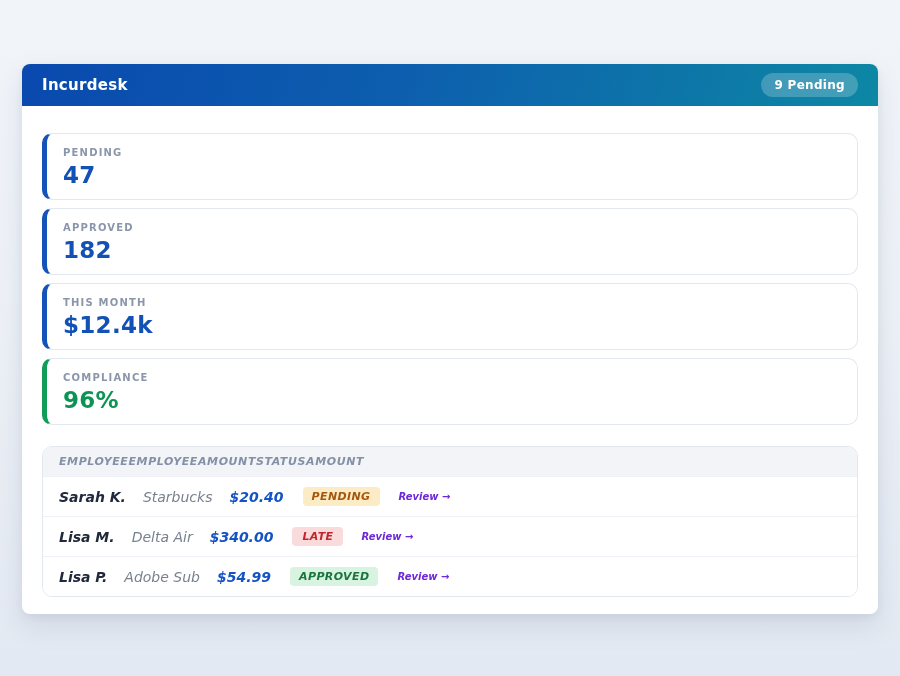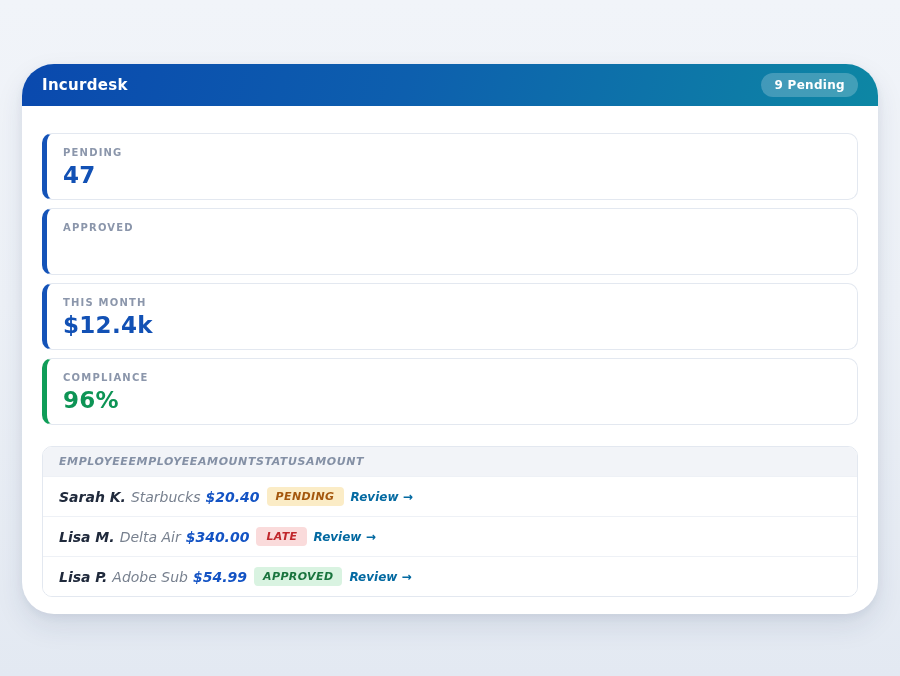--- a/index.html
+++ b/index.html
@@ -7,21 +7,21 @@
   body {
     font-family: "DejaVu Sans", "Liberation Sans", sans-serif;
     background: linear-gradient(180deg, #f1f4f9 0%, #edf1f7 45%, #e3e9f2 100%);
     position: relative;
   }
   .app-card {
     position: absolute;
     left: 22px; top: 64px;
     width: 856px; height: 550px;
     background: #ffffff;
-    border-radius: 32px;
+    border-radius: 8px;
     box-shadow: 0 12px 28px rgba(30, 50, 90, 0.10), 0 3px 8px rgba(30, 50, 90, 0.06);
     overflow: hidden;
   }
   .app-header {
     height: 42px;
     background: linear-gradient(105deg, #0a49ae 0%, #0d5fae 45%, #0d87a4 100%);
     display: flex;
     align-items: center;
     justify-content: space-between;
     padding: 0 20px;
@@ -85,43 +85,43 @@
   .col-label {
     font-size: 11px;
     font-weight: bold;
     letter-spacing: 0.6px;
     color: #8490a5;
   }
   .table-row {
     height: 40px;
     display: flex;
     align-items: center;
-    gap: 5px;
+    gap: 17px;
     padding: 0 16px;
     border-top: 1px solid #eef1f6;
     background: #ffffff;
   }
   .cell-employee { font-size: 14px; font-weight: bold; color: #202a3c; }
   .cell-merchant { font-size: 14px; color: #78818f; }
   .cell-amount   { font-size: 14px; font-weight: bold; color: #1353c4; }
   .status-badge {
     font-size: 11px;
     font-weight: bold;
     letter-spacing: 0.4px;
     padding: 3px 9px;
     border-radius: 4px;
     margin: 0 2px;
   }
   .badge-pending  { background: #fbecc6; color: #a4570d; }
   .badge-late     { background: #fadbdb; color: #c0272c; padding-left: 10px; }
   .badge-approved { background: #d9f3e1; color: #19743e; }
   .review-link {
-    font-size: 12px;
+    font-size: 10px;
     font-weight: bold;
-    color: #0369a1;
+    color: #6d28d9;
     text-decoration: none;
     cursor: pointer;
   }
 </style>
 </head>
 <body>
 
 <div class="app-card">
 
   <div class="app-header">
@@ -131,20 +131,21 @@
 
   <div class="content">
 
     <div class="stat-card">
       <div class="stat-label">PENDING</div>
       <div class="stat-value">47</div>
     </div>
 
     <div class="stat-card">
       <div class="stat-label">APPROVED</div>
+      <div class="stat-value">182</div>
     </div>
 
     <div class="stat-card">
       <div class="stat-label">THIS MONTH</div>
       <div class="stat-value">$12.4k</div>
     </div>
 
     <div class="stat-card accent-green">
       <div class="stat-label">COMPLIANCE</div>
       <div class="stat-value">96%</div>

